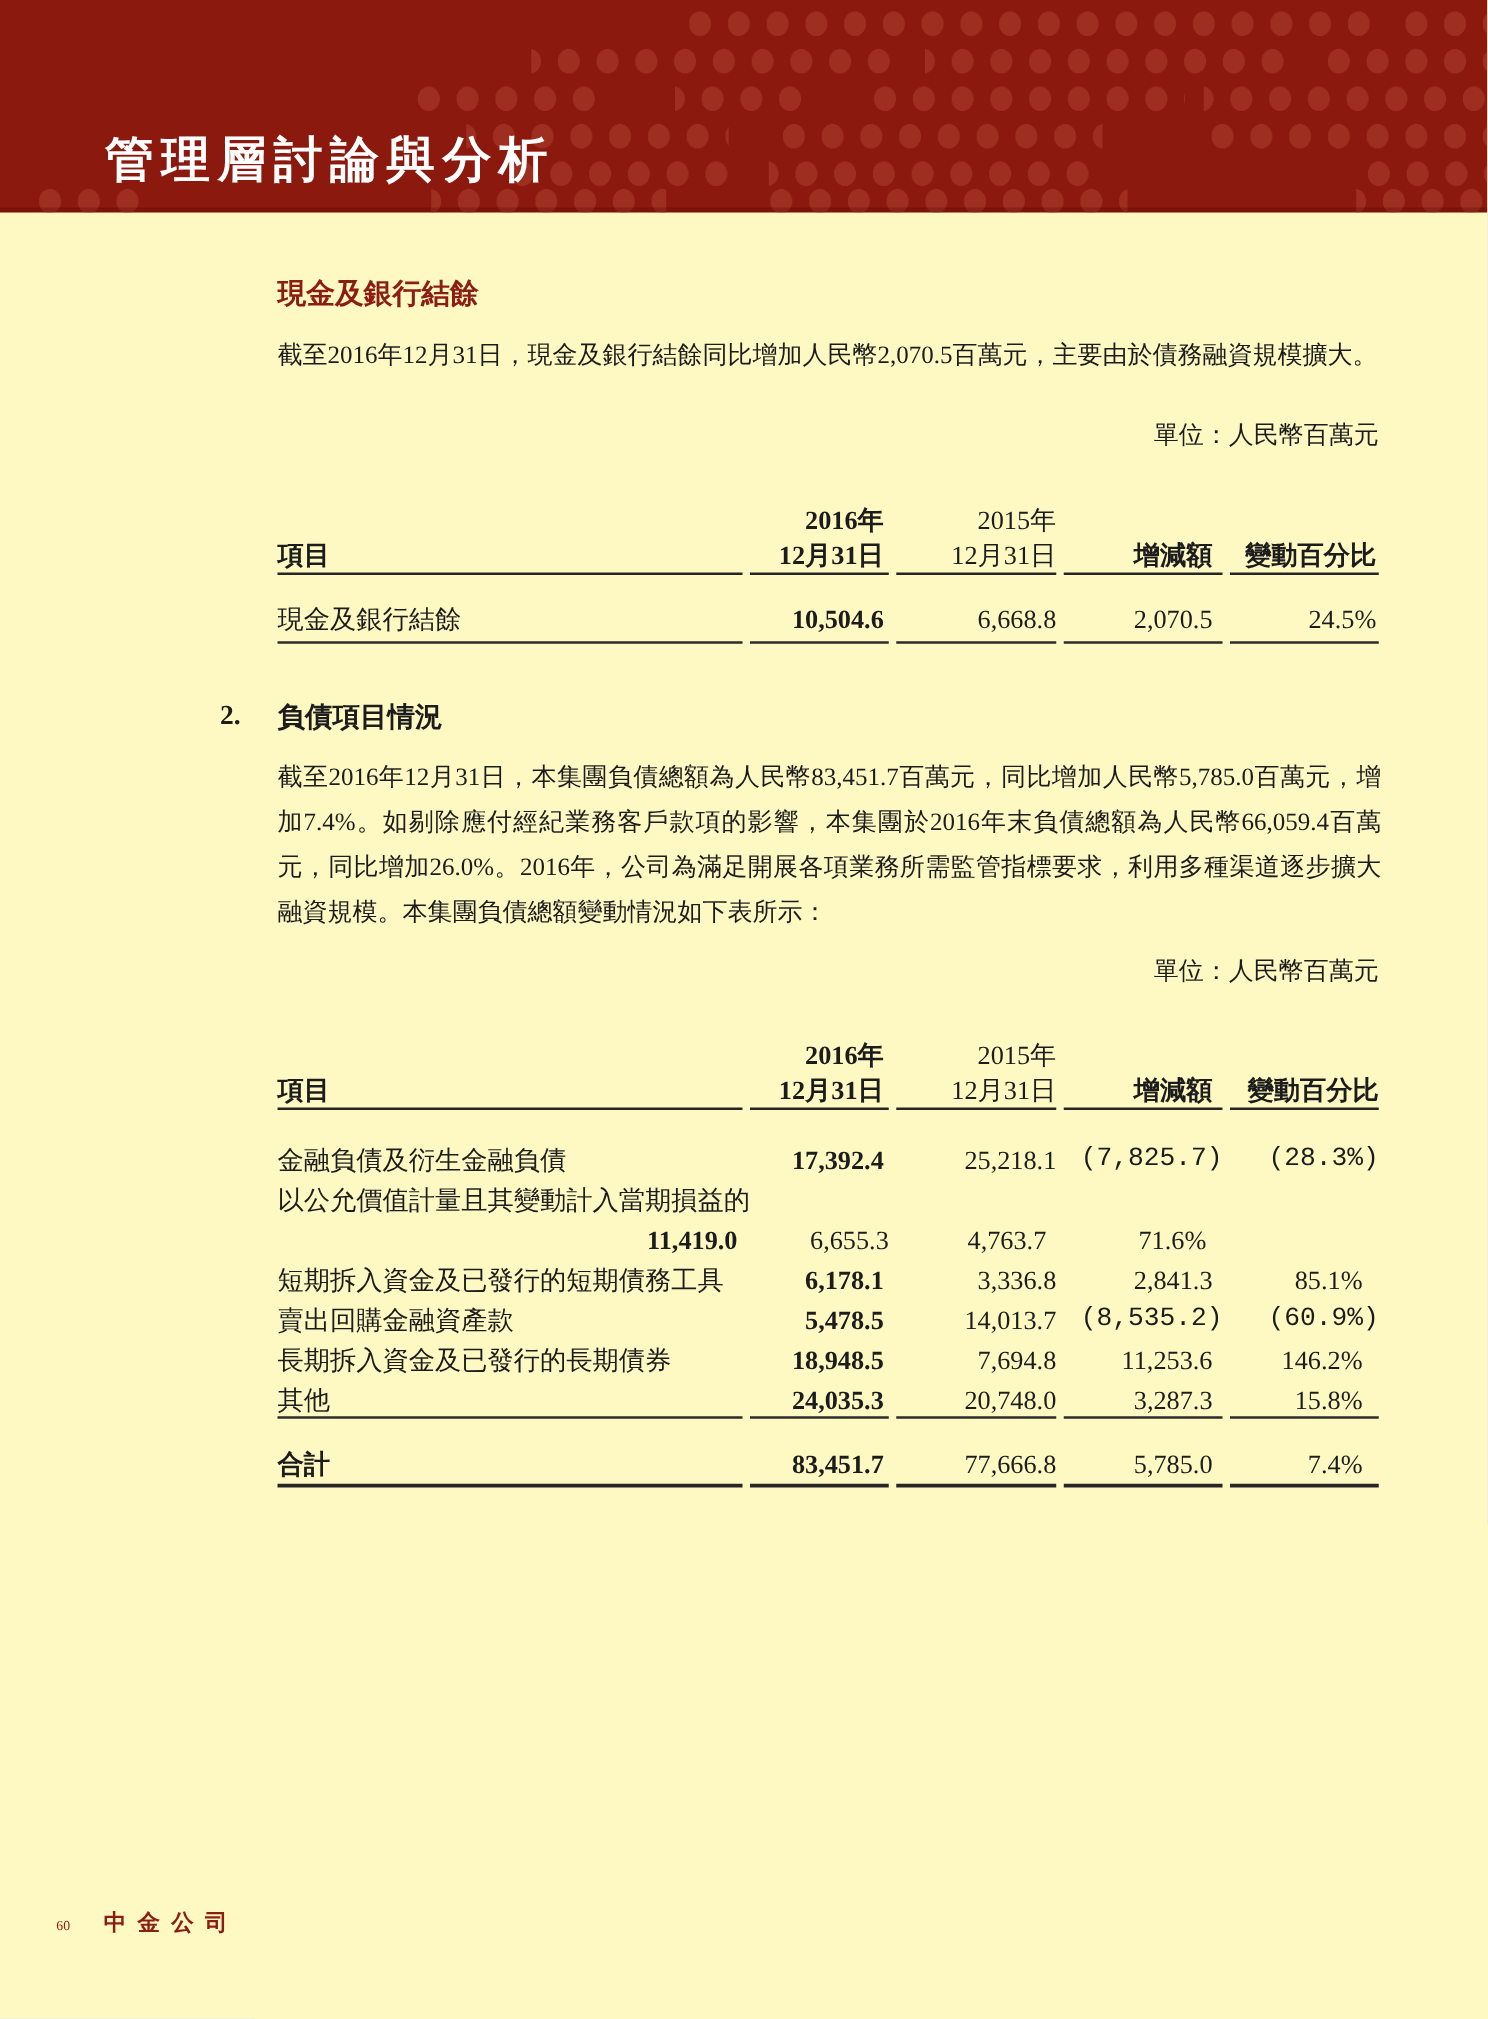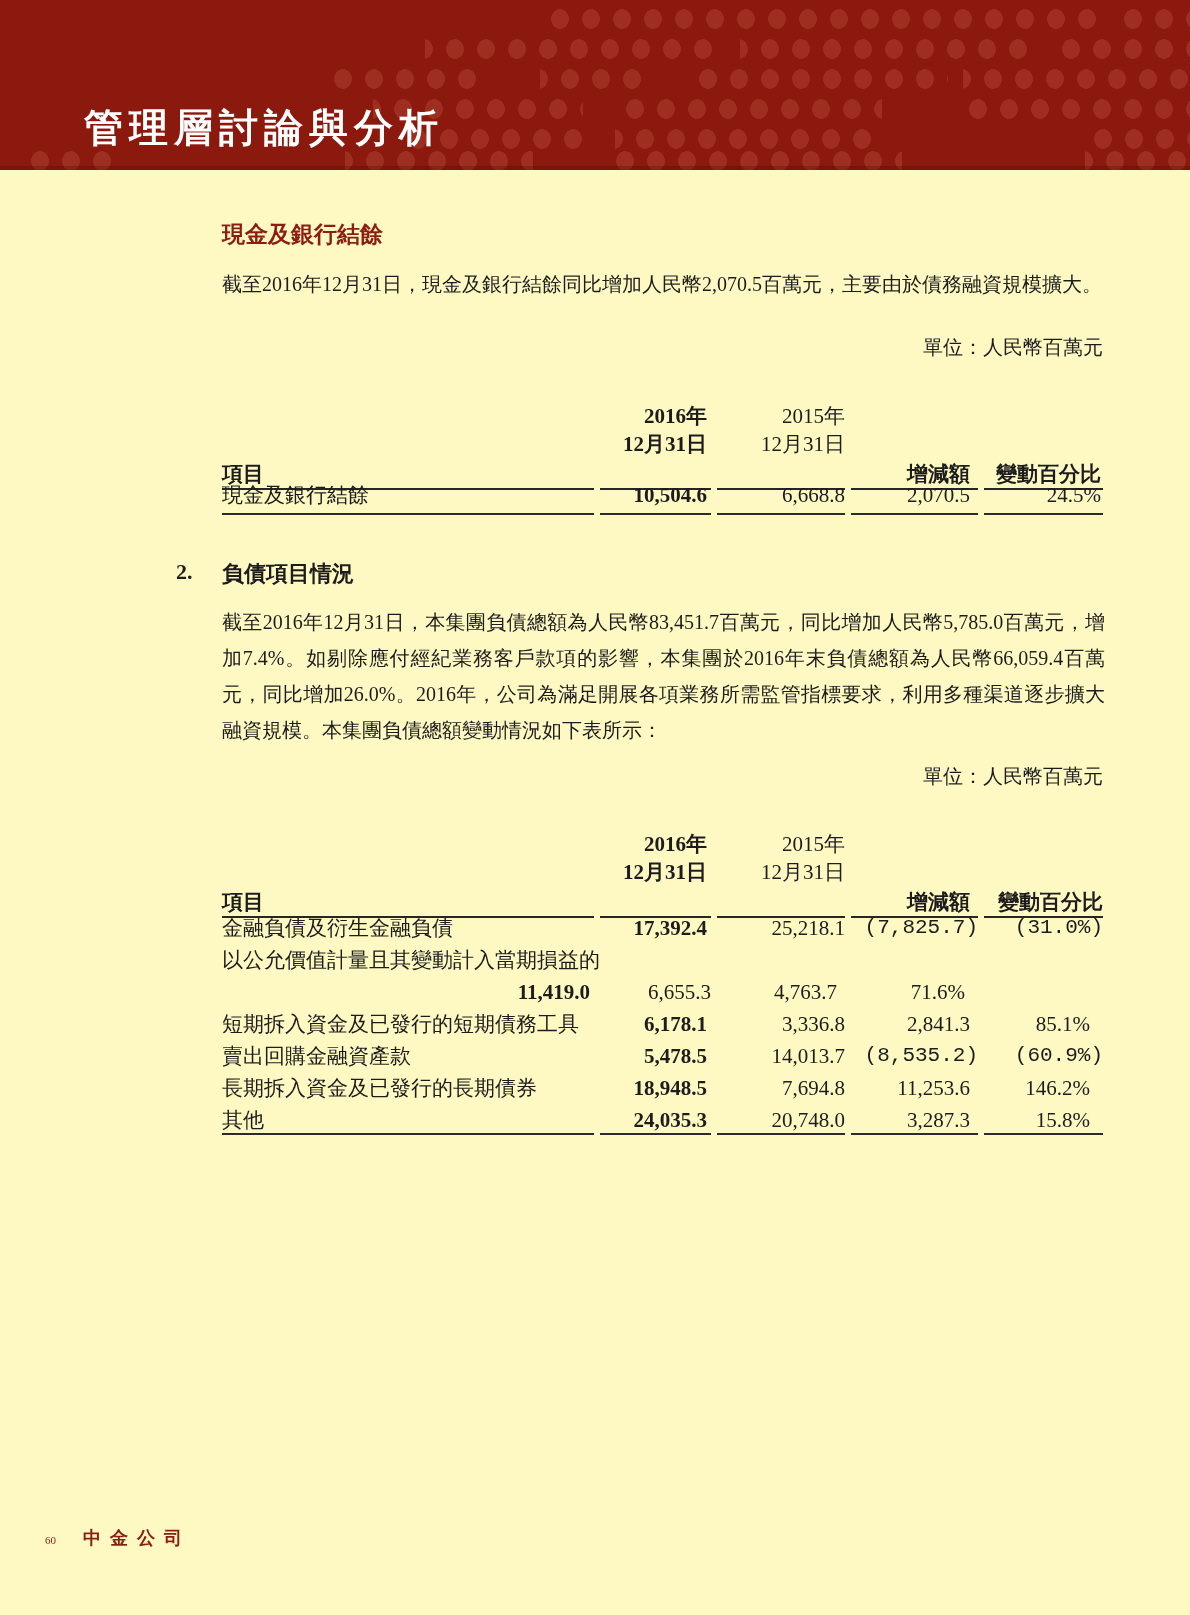--- a/index.html
+++ b/index.html
@@ -77,21 +77,21 @@
   .row-total > div{border-bottom:3px solid #262626;padding-bottom:4px;}
   .col-label{text-align:left;}
   .col-label.indent{padding-left:22px;}
   .col-2016{text-align:right;padding-right:4px;font-weight:700;}
   .col-2015{text-align:right;}
   .col-chg{text-align:right;padding-right:8px;}
   .col-pct{text-align:right;padding-right:13px;}
   .hdr-pct{padding-right:0;}
   .t1 .col-pct{padding-right:2px;}
   .paren{padding-right:0 !important;font-family:Liberation Mono, monospace;}
-  .bold{font-weight:700;margin-top:30px;}
+  .bold{font-weight:700;}
   
   .footer{
     position:absolute;left:45px;top:1526px;
     display:flex;align-items:baseline;gap:27px;
     color:#8c1d12;
   }
   .footer .pagenum{font-size:11px;}
   .footer .company{font-size:18px;font-weight:700;letter-spacing:9px;white-space:nowrap;}
 </style>
 </head>
@@ -169,21 +169,21 @@
       <div class="col-2015">12月31日</div>
       <div class="col-chg bold">增減額</div>
       <div class="col-pct hdr-pct bold">變動百分比</div>
     </div>
 
     <div class="t-row trow first">
       <div class="col-label">金融負債及衍生金融負債</div>
       <div class="col-2016 num">17,392.4</div>
       <div class="col-2015 num">25,218.1</div>
       <div class="col-chg num paren">(7,825.7)</div>
-      <div class="col-pct num paren">(31.0%)</div>
+      <div class="col-pct num paren">(28.3%)</div>
     </div>
 
     <div class="t-row trow">
       <div class="col-label">以公允價值計量且其變動計入當期損益的</div>
       <div class="col-2016"></div>
       <div class="col-2015"></div>
       <div class="col-chg"></div>
       <div class="col-pct"></div>
     </div>
     <div class="t-row trow">
@@ -218,20 +218,27 @@
     </div>
 
     <div class="t-row row-last">
       <div class="col-label">其他</div>
       <div class="col-2016 num">24,035.3</div>
       <div class="col-2015 num">20,748.0</div>
       <div class="col-chg num">3,287.3</div>
       <div class="col-pct num">15.8%</div>
     </div>
 
+    <div class="t-row row-total">
+      <div class="col-label bold">合計</div>
+      <div class="col-2016 num">83,451.7</div>
+      <div class="col-2015 num">77,666.8</div>
+      <div class="col-chg num">5,785.0</div>
+      <div class="col-pct num">7.4%</div>
+    </div>
   </div>
 
   <div class="footer">
     <span class="pagenum">60</span>
     <span class="company">中金公司</span>
   </div>
 
 </div>
 
 </body></html>

